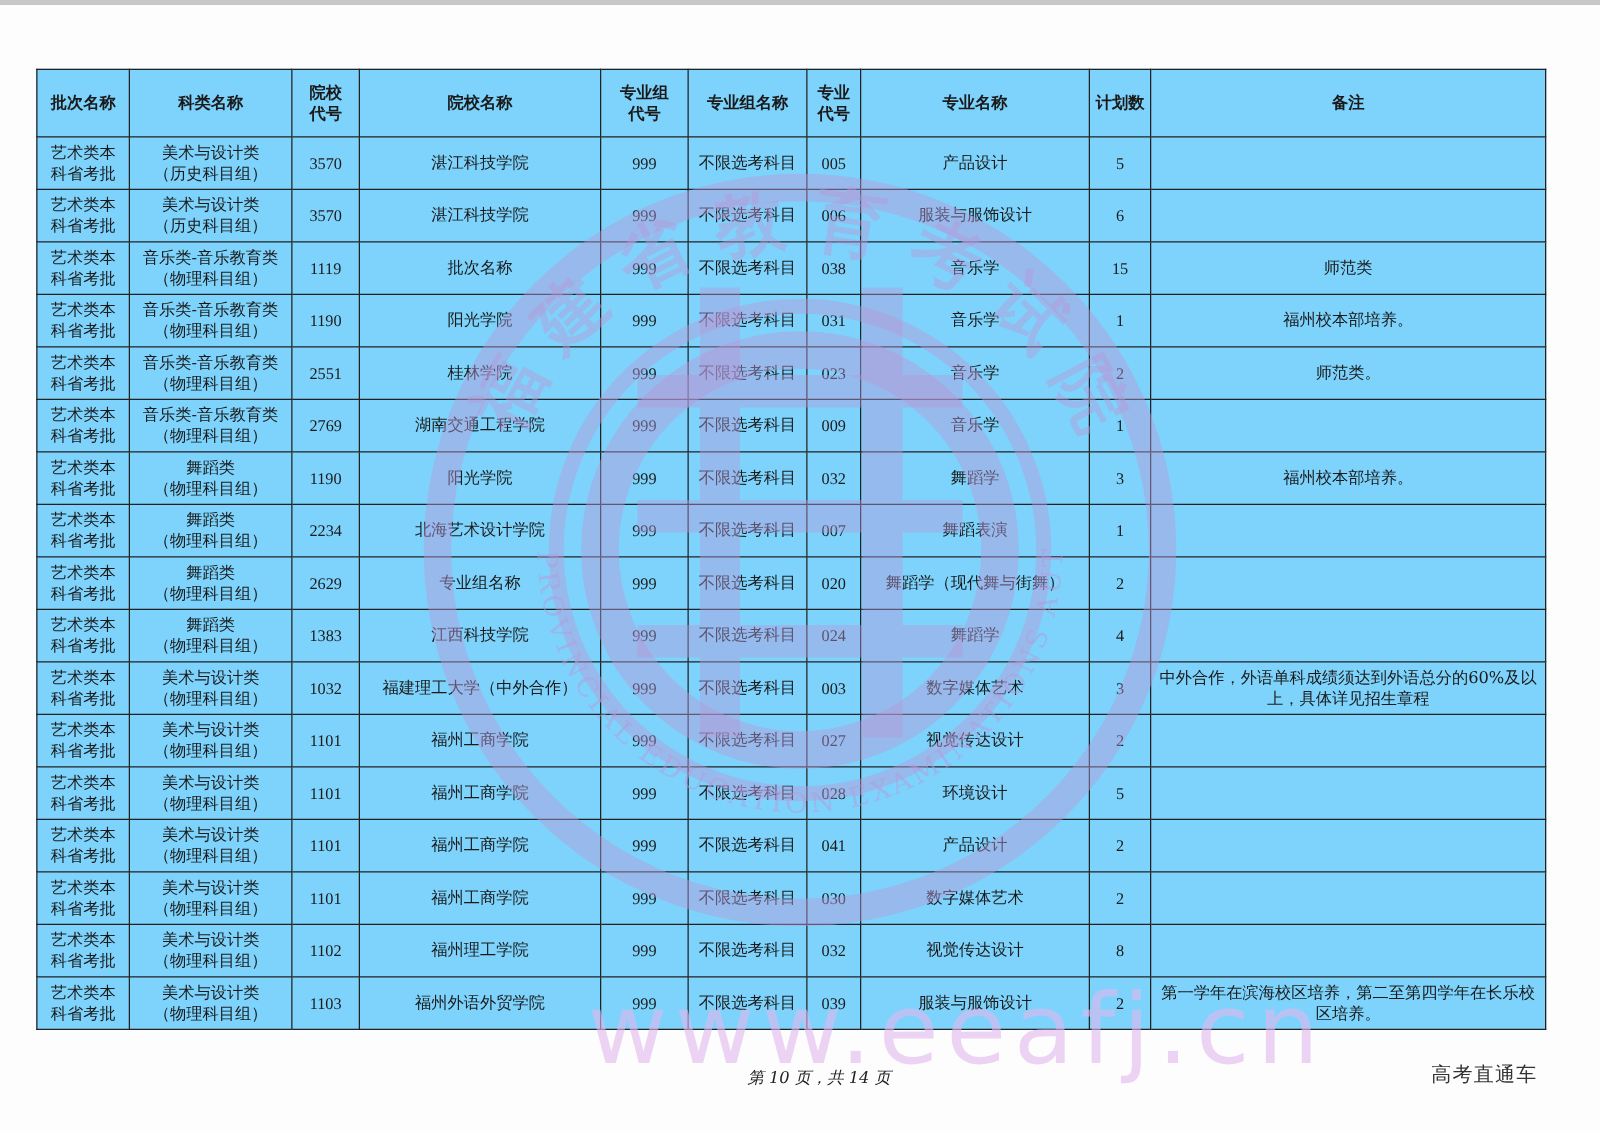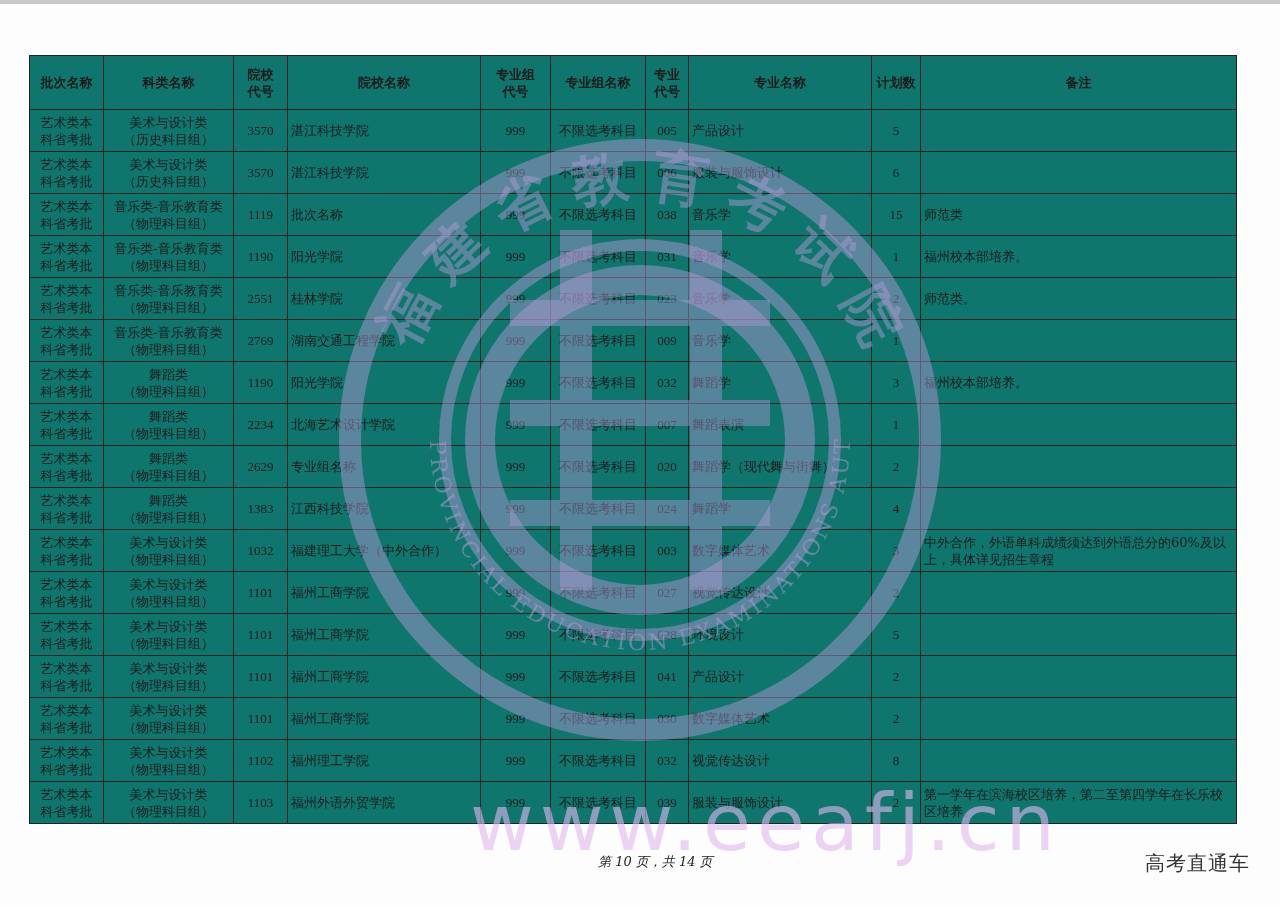--- a/index.html
+++ b/index.html
@@ -18,51 +18,51 @@
     .watermark {
       position: absolute; left: 0; top: 0; width: 1280px; height: 905px;
       pointer-events: none; z-index: 2;
     }
     table.plan {
       position: absolute; left: 29px; top: 55px;
       border-collapse: collapse;
       table-layout: fixed;
       width: 1207px;
       z-index: 1;
-      background: #0f766e;
+      background: #7dd3fc;
     }
     table.plan th, table.plan td {
       border: 1.5px solid #222;
       font-size: 13px;
       line-height: 17px;
       padding: 0 3px;
       vertical-align: middle;
     }
     table.plan th {
       height: 53px;
       font-family: "DejaVu Sans", "Liberation Sans", sans-serif;
       font-weight: bold;
       font-size: 13px;
       text-align: center;
     }
     table.plan td { height: 41px; }
     .c { text-align: center; }
-    .l { text-align: left; }
+    .l { text-align: center; }
     .num { font-family: "Liberation Serif", "DejaVu Serif", serif; font-size: 13px; }
     .two-line span { display: block; }
     .footer {
       position: absolute; top: 853px; left: 598px;
       font-size: 13px; color: #222;
       z-index: 3;
       font-style: italic;
     }
     .brand {
       position: absolute; top: 850px; left: 1145px;
       font-family: "DejaVu Sans", "Liberation Sans", sans-serif;
-      font-size: 20px; color: #333; letter-spacing: 1px;
+      font-size: 16px; color: #333; letter-spacing: 1px;
       z-index: 3;
     }
     .stamp-text {
       font-family: "DejaVu Serif", serif;
     }
   </style>
 </head>
 <body>
 
 <div class="top-edge"></div>

